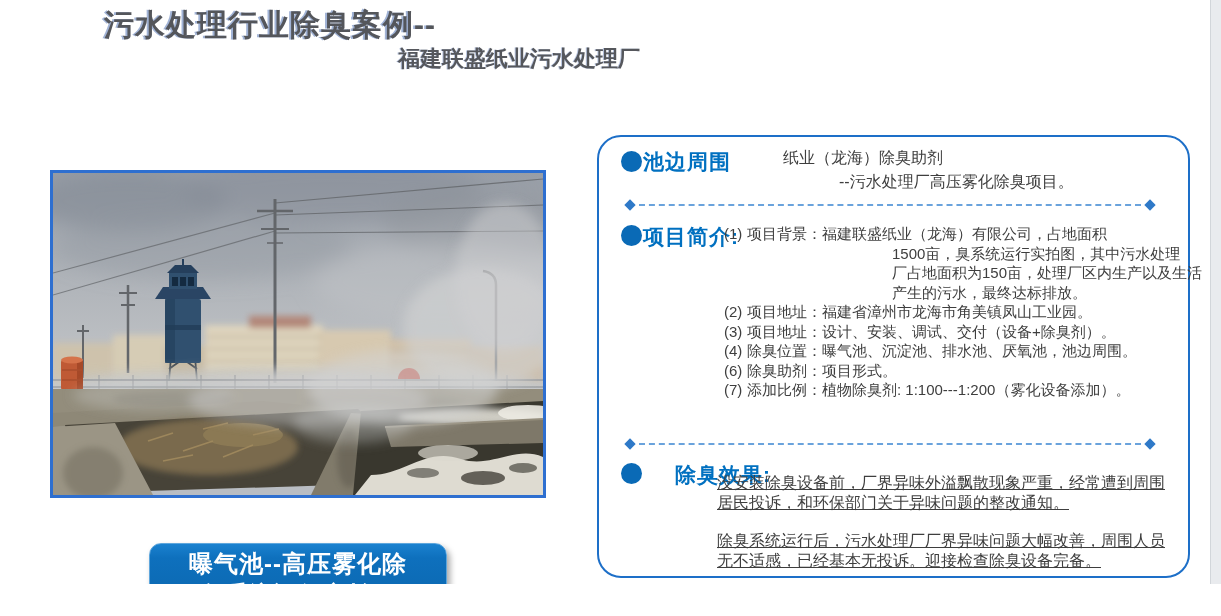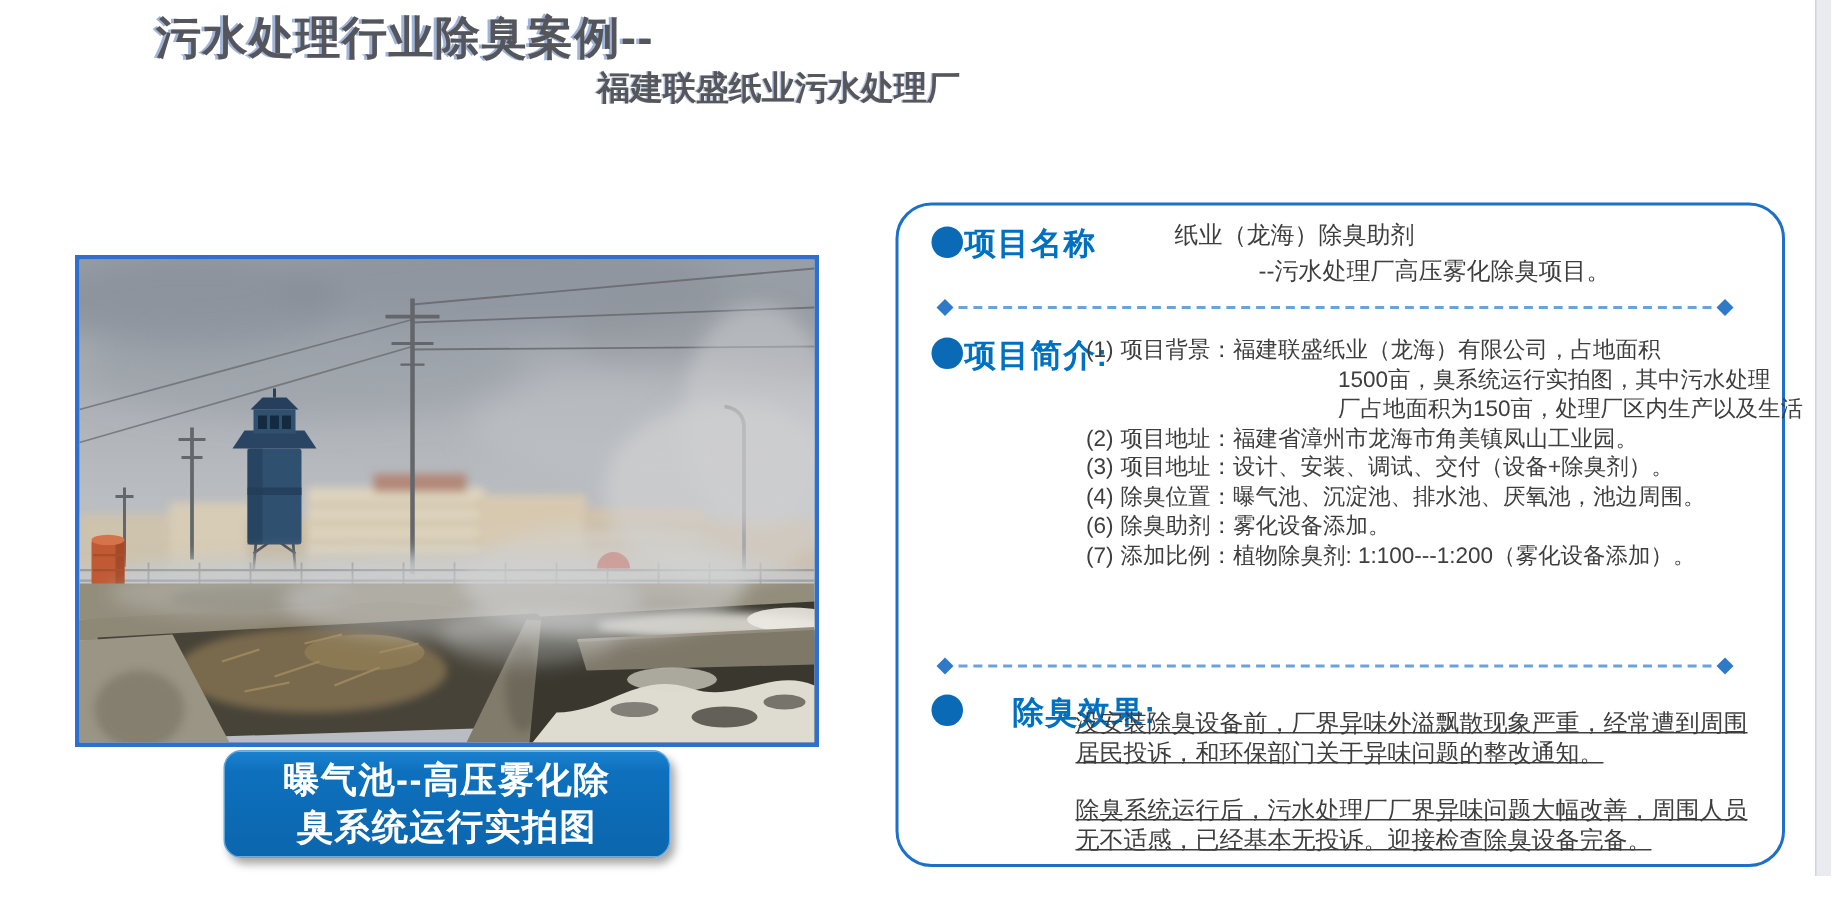--- a/index.html
+++ b/index.html
@@ -8,21 +8,21 @@
 
   .title{position:absolute;left:104px;top:5px;font-size:30px;font-weight:700;color:#54565b;
          letter-spacing:1px;text-shadow:-2px 0 0 rgba(84,116,181,.55);white-space:nowrap;}
   .subtitle{position:absolute;left:372px;top:44px;font-size:22px;font-weight:700;color:#55575c;
          text-shadow:-1px 0 0 rgba(84,116,181,.4);white-space:nowrap;margin-left:26px;}
 
   .photo{position:absolute;left:50px;top:170px;width:496px;height:328px;border:3px solid #2e6fd0;
          box-sizing:border-box;background:#b9bdc3;}
   .photo svg{display:block;width:490px;height:322px;}
 
-  .caption{position:absolute;left:149px;top:500px;width:298px;height:72px;box-sizing:border-box;
+  .caption{position:absolute;left:149px;top:543px;width:298px;height:72px;box-sizing:border-box;
            background:linear-gradient(180deg,#1a81cf 0%,#0e70bd 20%,#0b66ad 100%);
            border:1px solid #5ea6dc;border-radius:12px;box-shadow:3px 4px 6px rgba(0,0,0,.35);
            color:#ffffff;font-size:24px;font-weight:700;text-align:center;line-height:31px;
            padding-top:4px;letter-spacing:1px;}
 
   .panel{position:absolute;left:597px;top:135px;width:593px;height:443px;box-sizing:border-box;
          border:2px solid #1d6fc8;border-radius:24px;background:#ffffff;}
   .bullet{position:absolute;width:21px;height:21px;border-radius:50%;background:#0a6ab6;}
   .slabel{position:absolute;font-size:21px;font-weight:700;color:#0070C0;letter-spacing:1px;white-space:nowrap;}
   .nameblock{position:absolute;left:184px;top:9px;font-size:16px;color:#3e3e3e;line-height:24px;white-space:nowrap;}
@@ -217,21 +217,21 @@
   </div>
 
   <div class="caption">
     <div>曝气池--高压雾化除</div>
     <div>臭系统运行实拍图</div>
   </div>
 
   <div class="panel">
 
     <div class="bullet" style="left:22px;top:14px;"></div>
-    <div class="slabel" style="left:44px;top:11px;">项目名称</div>
+    <div class="slabel" style="left:44px;top:11px;">池边周围</div>
     <div class="nameblock">
       <div>纸业（龙海）除臭助剂</div>
       <div class="ln2">--污水处理厂高压雾化除臭项目。</div>
     </div>
 
     <div class="divider" style="left:27px;top:63px;width:528px;">
       <div class="diamond"></div>
       <div class="dline"></div>
       <div class="diamond"></div>
     </div>
@@ -239,25 +239,26 @@
     <div class="bullet" style="left:22px;top:88px;"></div>
     <div class="slabel" style="left:44px;top:86px;">项目简介:</div>
 
     <div class="items">
       <div class="pitem">
         <div>
           <span class="pnum">(1)</span><span>项目背景：福建联盛纸业（龙海）有限公司，占地面积</span>
         </div>
         <div class="cont">1500亩，臭系统运行实拍图，其中污水处理</div>
         <div class="cont">厂占地面积为150亩，处理厂区内生产以及生活</div>
+        <div class="cont">产生的污水，最终达标排放。</div>
       </div>
       <div class="pitem"><span class="pnum">(2)</span><span>项目地址：福建省漳州市龙海市角美镇凤山工业园。</span></div>
       <div class="pitem"><span class="pnum">(3)</span><span>项目地址：设计、安装、调试、交付（设备+除臭剂）。</span></div>
       <div class="pitem"><span class="pnum">(4)</span><span>除臭位置：曝气池、沉淀池、排水池、厌氧池，池边周围。</span></div>
-      <div class="pitem"><span class="pnum">(6)</span><span>除臭助剂：雾化设备添加。</span></div>
+      <div class="pitem"><span class="pnum">(6)</span><span>除臭助剂：项目形式。</span></div>
       <div class="pitem"><span class="pnum">(7)</span><span>添加比例：植物除臭剂: 1:100---1:200（雾化设备添加）。</span></div>
     </div>
 
     <div class="divider" style="left:27px;top:302px;width:528px;">
       <div class="diamond"></div>
       <div class="dline"></div>
       <div class="diamond"></div>
     </div>
 
     <div class="bullet" style="left:22px;top:326px;"></div>

